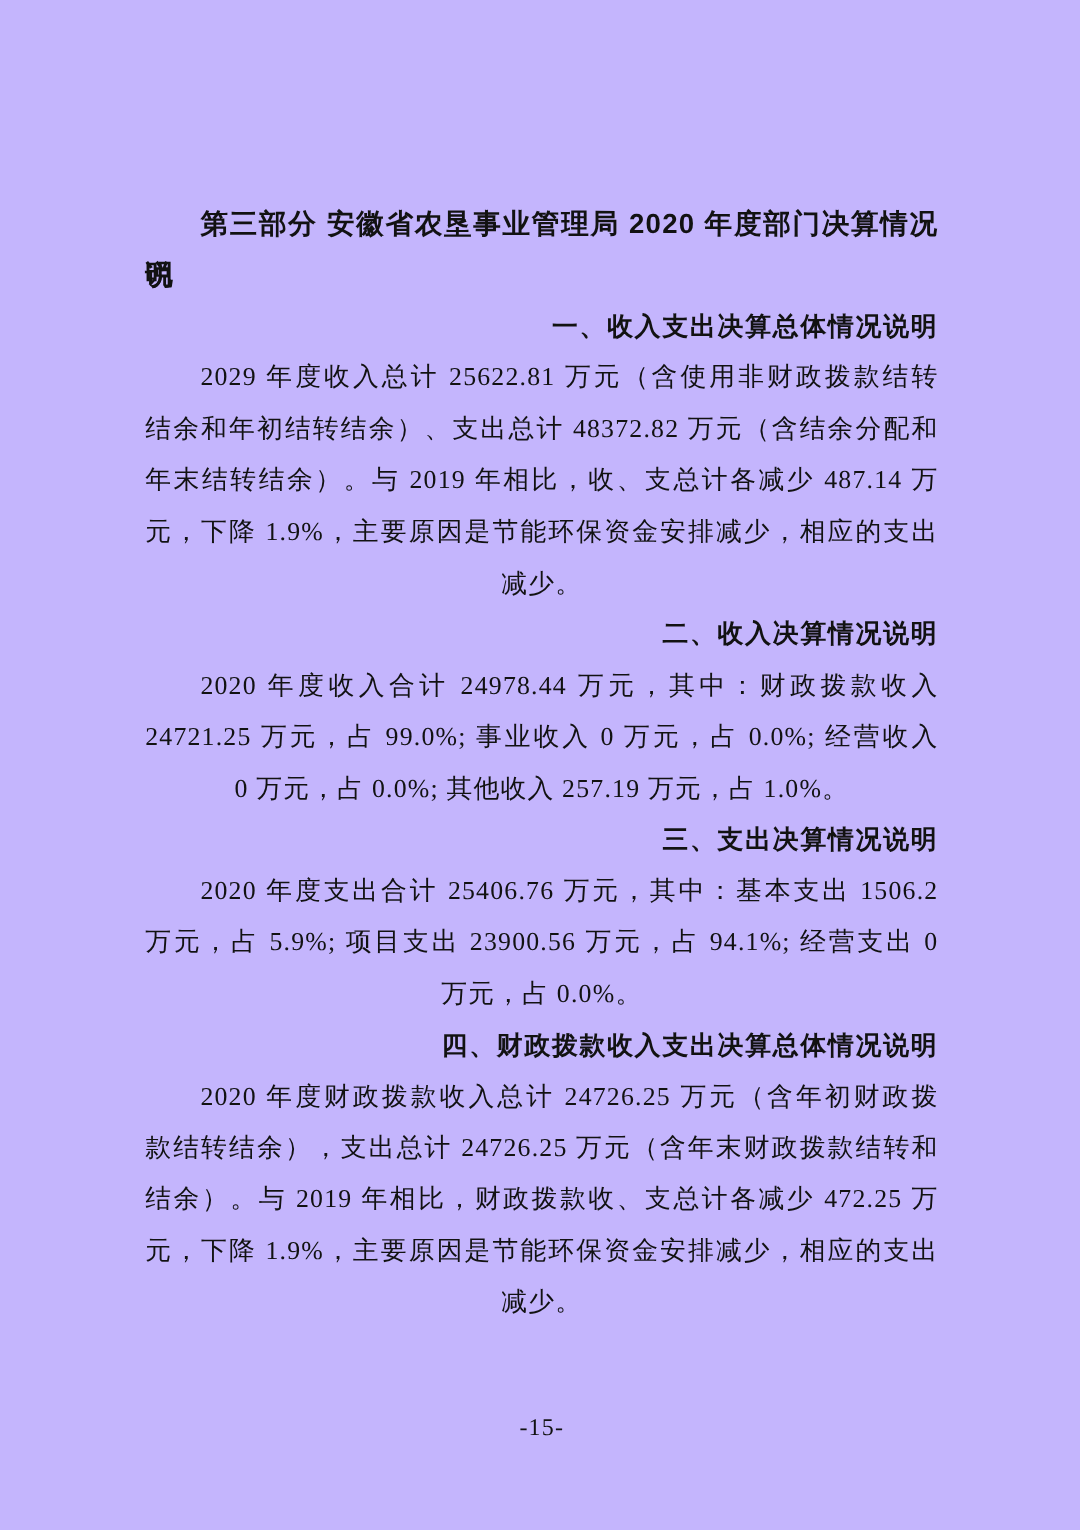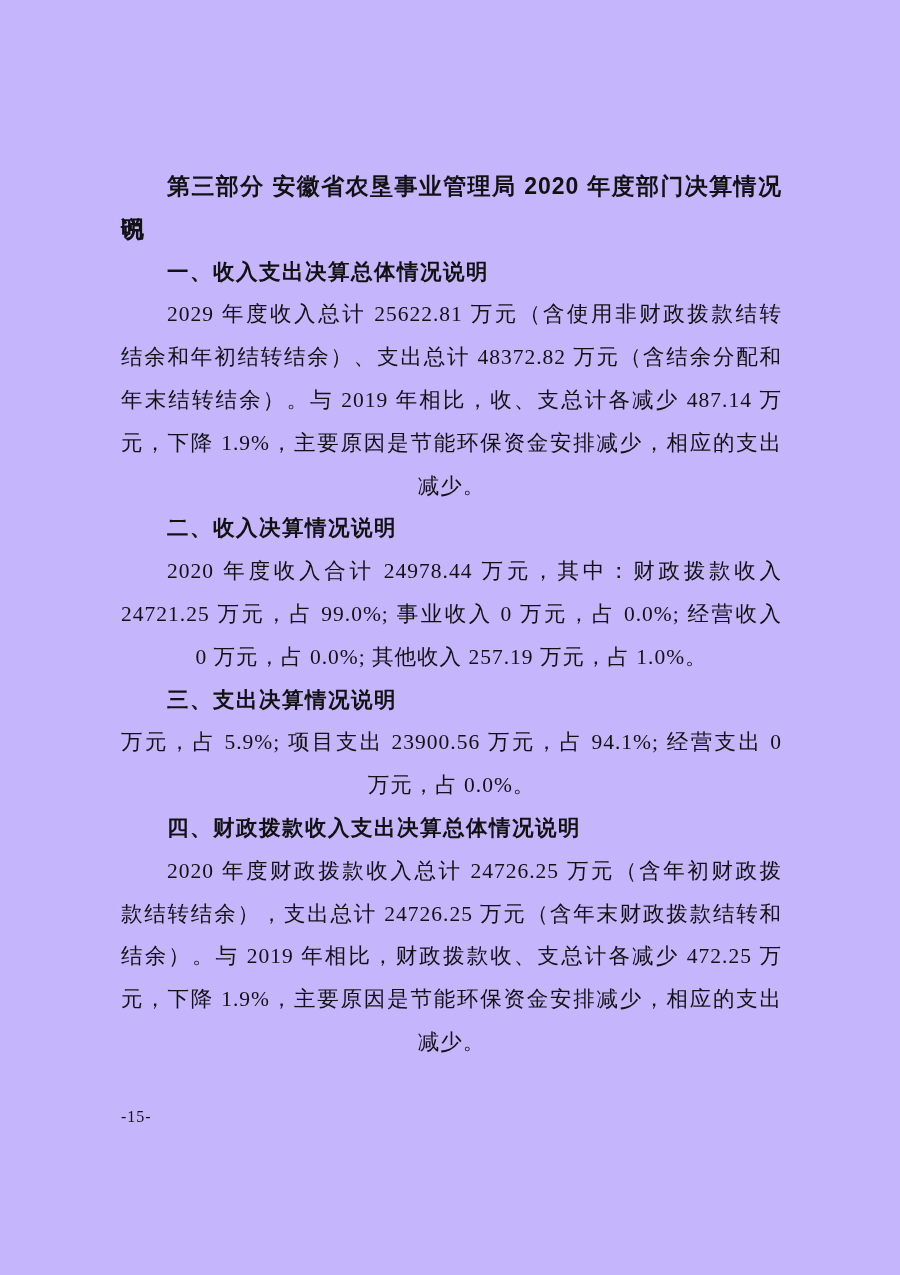--- a/index.html
+++ b/index.html
@@ -38,34 +38,35 @@
     font-family: "Liberation Sans", "DejaVu Sans", sans-serif;
     font-weight: bold;
     font-size: 23px;
     letter-spacing: 1px;
   }
   .hd {
     font-family: "Liberation Sans", "DejaVu Sans", sans-serif;
     font-weight: bold;
     font-size: 21.5px;
     letter-spacing: 1.5px;
+    text-align: right;
   }
   .body {
     font-family: "Liberation Serif", "DejaVu Serif", serif;
     font-size: 21.5px;
     letter-spacing: 1px;
     text-align: center;
   }
   .page-number {
     position: absolute;
-    left: 121px; top: 1108px;
+    left: 121px; top: 1179px;
     width: 661px;
-    text-align: left;
+    text-align: center;
     font-family: "Liberation Serif", "DejaVu Serif", serif;
-    font-size: 16px;
+    font-size: 20px;
     letter-spacing: 1px;
   }
 </style>
 </head>
 <body>
 
 <div class="page">
   <div class="content">
 
     <div class="ln title ind jfull">第三部分 安徽省农垦事业管理局 2020 年度部门决算情况说</div>
@@ -77,20 +78,21 @@
     <div class="ln body jfull">年末结转结余）。与 2019 年相比，收、支总计各减少 487.14 万</div>
     <div class="ln body jfull">元，下降 1.9%，主要原因是节能环保资金安排减少，相应的支出</div>
     <div class="ln body">减少。</div>
 
     <div class="ln hd ind">二、收入决算情况说明</div>
     <div class="ln body ind jfull">2020 年度收入合计 24978.44 万元，其中：财政拨款收入</div>
     <div class="ln body jfull">24721.25 万元，占 99.0%; 事业收入 0 万元，占 0.0%; 经营收入</div>
     <div class="ln body">0 万元，占 0.0%; 其他收入 257.19 万元，占 1.0%。</div>
 
     <div class="ln hd ind">三、支出决算情况说明</div>
+    <div class="ln body ind jfull">2020 年度支出合计 25406.76 万元，其中：基本支出 1506.2</div>
     <div class="ln body jfull">万元，占 5.9%; 项目支出 23900.56 万元，占 94.1%; 经营支出 0</div>
     <div class="ln body">万元，占 0.0%。</div>
 
     <div class="ln hd ind">四、财政拨款收入支出决算总体情况说明</div>
     <div class="ln body ind jfull">2020 年度财政拨款收入总计 24726.25 万元（含年初财政拨</div>
     <div class="ln body jfull">款结转结余），支出总计 24726.25 万元（含年末财政拨款结转和</div>
     <div class="ln body jfull">结余）。与 2019 年相比，财政拨款收、支总计各减少 472.25 万</div>
     <div class="ln body jfull">元，下降 1.9%，主要原因是节能环保资金安排减少，相应的支出</div>
     <div class="ln body">减少。</div>
 

